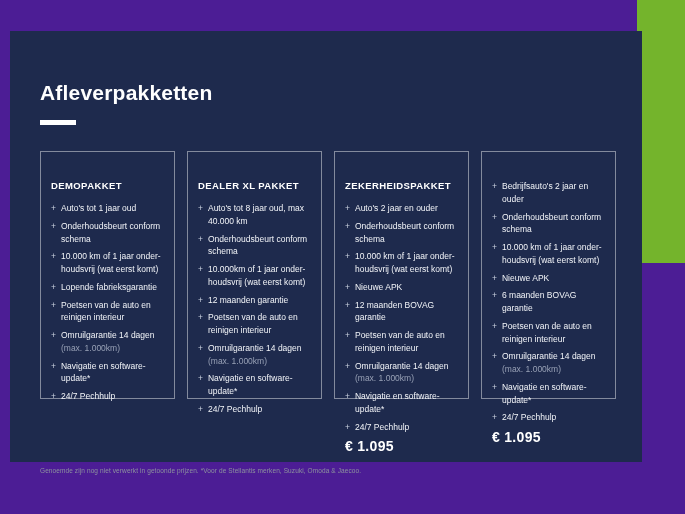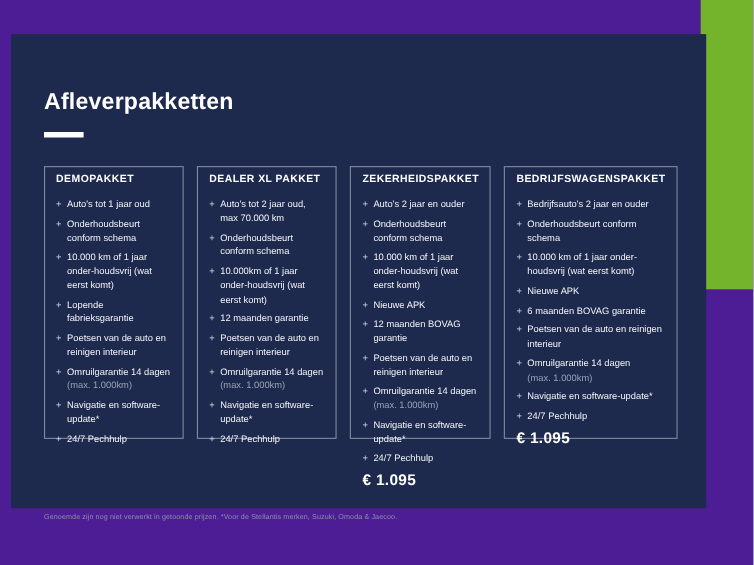--- a/index.html
+++ b/index.html
@@ -50,21 +50,21 @@
   .cards {
     display: flex;
     gap: 12px;
     margin-top: 26px;
   }
   .card {
     flex: 1 1 0;
     box-sizing: border-box;
     height: 248px;
     border: 1px solid rgba(255,255,255,0.45);
-    padding: 5px 10px 12px 10px;
+    padding: 28px 10px 12px 10px;
     display: flex;
     flex-direction: column;
   }
   .card-title {
     font-size: 9.5px;
     font-weight: bold;
     letter-spacing: 0.4px;
     margin: 0 0 11px 0;
     color: #ffffff;
     text-transform: uppercase;
@@ -154,21 +154,21 @@
               <span class="item-text">24/7 Pechhulp</span>
             </li>
           </ul>
   </div>
 
   <div class="card">
     <h2 class="card-title">DEALER XL PAKKET</h2>
     <ul class="items">
             <li class="item">
               <span class="plus">+</span>
-              <span class="item-text">Auto's tot 2 jaar oud, max 70.000 km</span>
+              <span class="item-text">Auto's tot 8 jaar oud, max 40.000 km</span>
             </li>
             <li class="item">
               <span class="plus">+</span>
               <span class="item-text">Onderhoudsbeurt conform schema</span>
             </li>
             <li class="item">
               <span class="plus">+</span>
               <span class="item-text">10.000km of 1 jaar onder-houdsvrij (wat eerst komt)</span>
             </li>
             <li class="item">
@@ -231,21 +231,20 @@
             </li>
             <li class="item">
               <span class="plus">+</span>
               <span class="item-text">24/7 Pechhulp</span>
             </li>
           </ul>
     <div class="price">€ 1.095</div>
   </div>
 
   <div class="card">
-    <h2 class="card-title">BEDRIJFSWAGENSPAKKET</h2>
     <ul class="items">
             <li class="item">
               <span class="plus">+</span>
               <span class="item-text">Bedrijfsauto's 2 jaar en ouder</span>
             </li>
             <li class="item">
               <span class="plus">+</span>
               <span class="item-text">Onderhoudsbeurt conform schema</span>
             </li>
             <li class="item">

